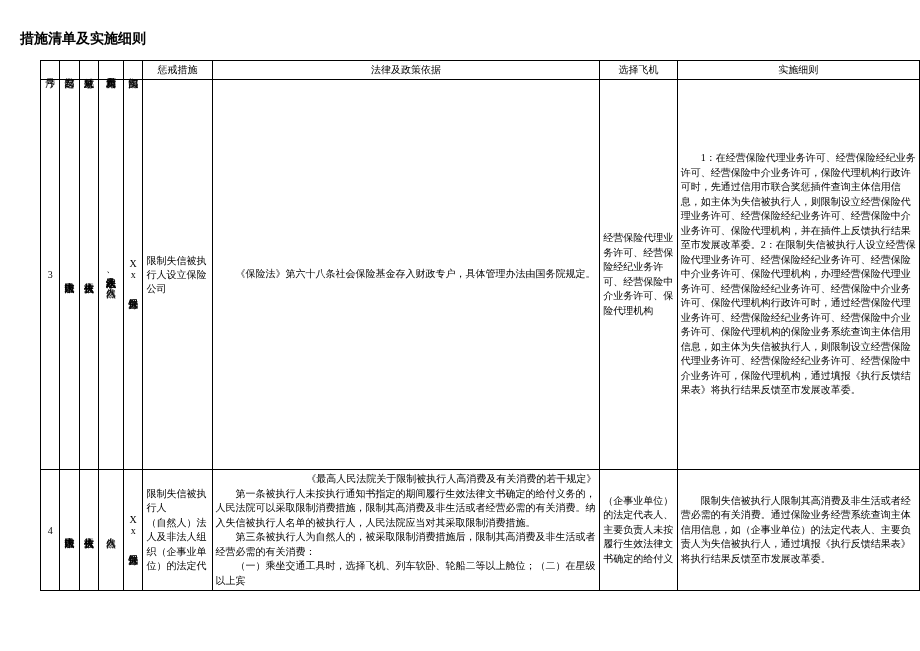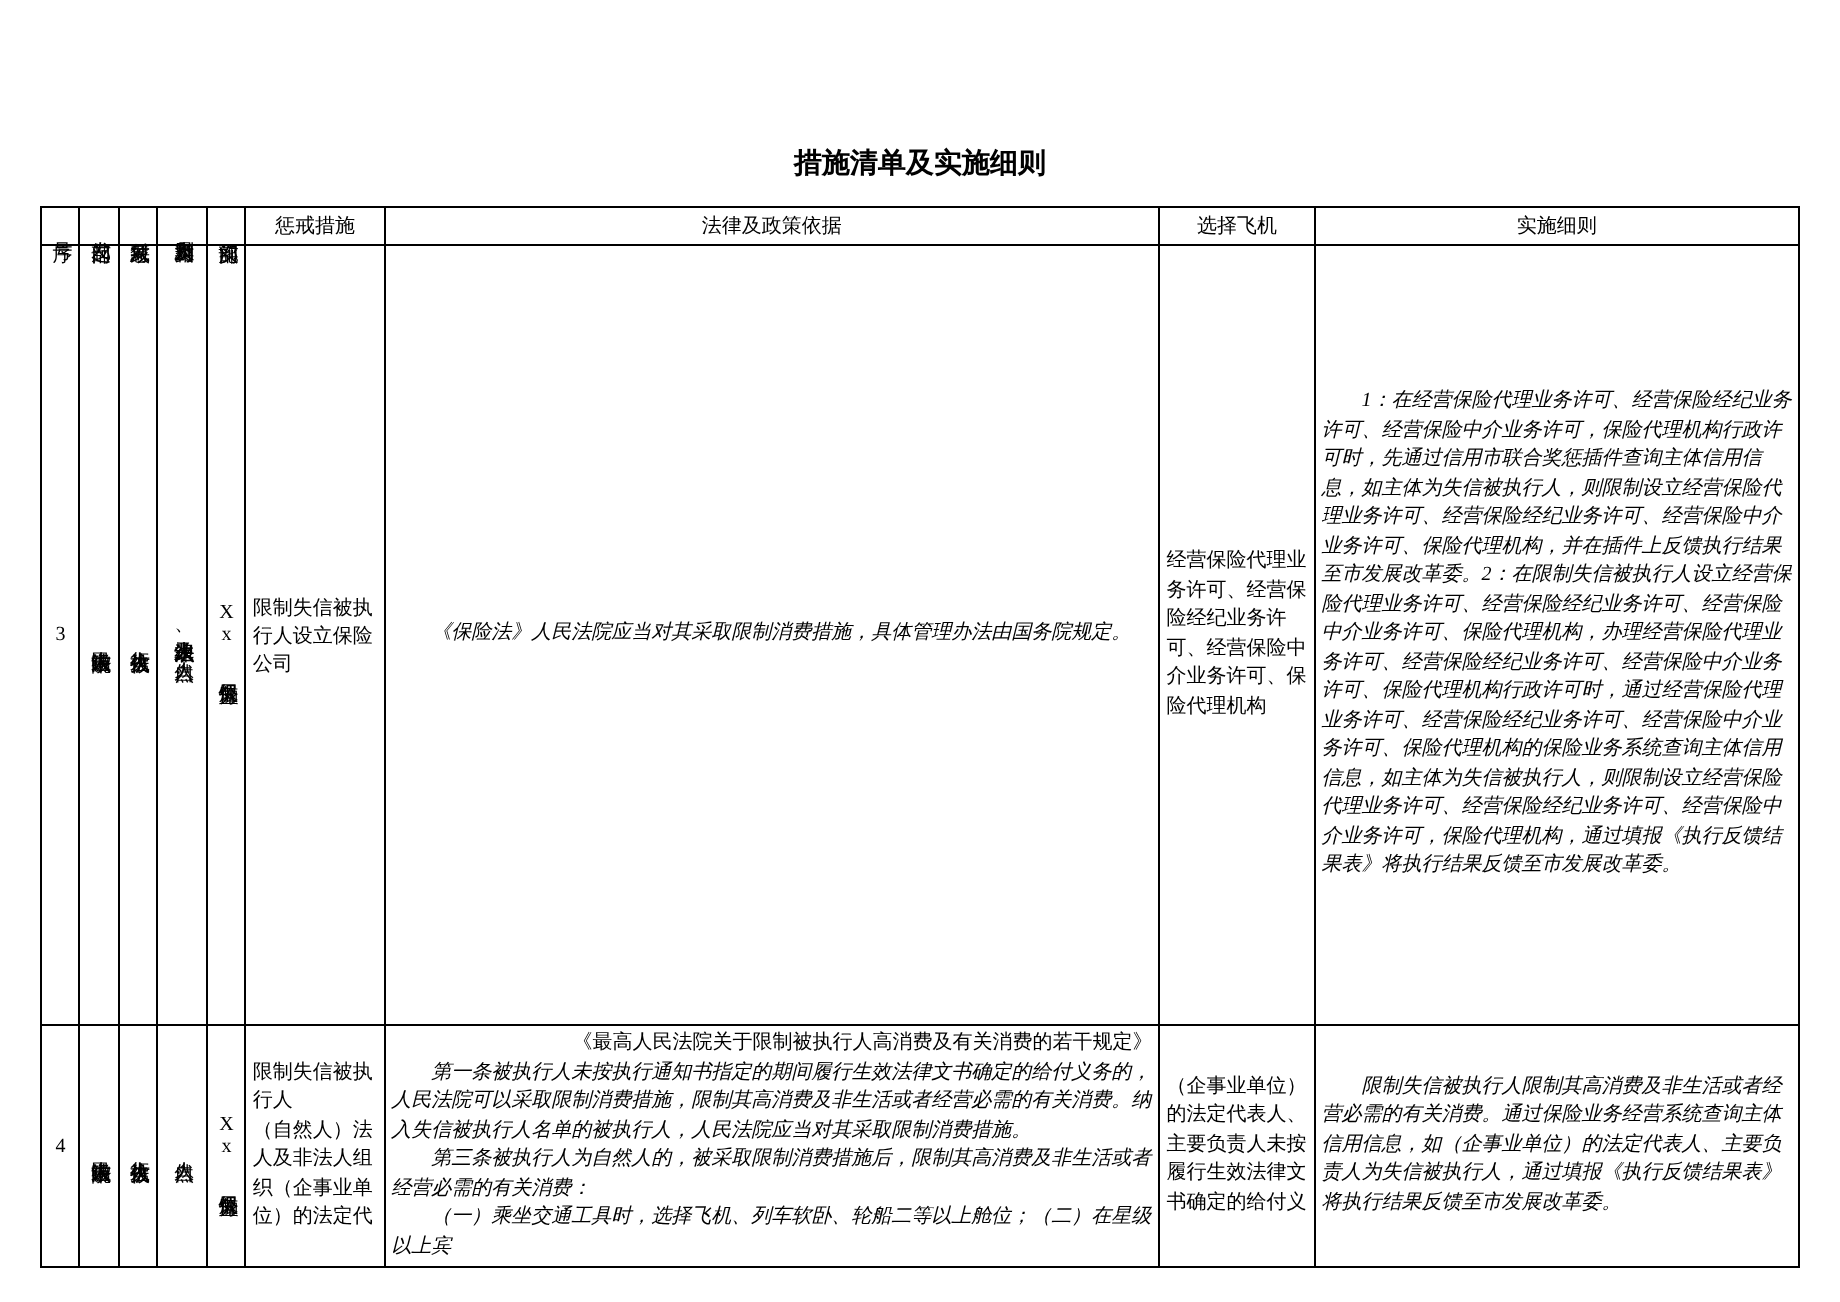--- a/index.html
+++ b/index.html
@@ -4,30 +4,30 @@
   <style>
     * { margin: 0; padding: 0; box-sizing: border-box; }
     body {
       font-family: "SimSun", "宋体", serif;
       font-size: 10px;
       background: #fff;
       padding: 30px 20px;
       width: 920px;
     }
     .title {
-      text-align: center;
+      text-align: left;
       font-size: 14px;
       font-weight: bold;
       margin-bottom: 12px;
-      margin-top: 43px;
     }
     table {
       border-collapse: collapse;
       width: 100%;
       table-layout: fixed;
+      margin-left: 20px;
     }
     th, td {
       border: 1px solid #000;
       padding: 2px 3px;
       vertical-align: middle;
       word-wrap: break-word;
       word-break: break-all;
     }
     th {
       font-weight: normal;
@@ -47,21 +47,21 @@
       text-orientation: upright;
       text-align: center;
       letter-spacing: 0;
       margin: 0 auto;
       display: block;
       line-height: 1.1;
     }
     .row3-height { height: 390px; }
     .row4-height { height: 110px; }
     .td-center { text-align: center; }
-    .indent { text-indent: 2em; font-style: italic; }
+    .indent { text-indent: 2em; }
     .para { line-height: 1.45; }
   </style>
 </head>
 <body>
 
 <div class="title">措施清单及实施细则</div>
 
 <table>
   <thead>
     <tr>
@@ -96,21 +96,21 @@
           <span class="vertical-text">失信被执行人</span>
         </td>
       <td>
           <span class="vertical-text">法人及非法人组织、自然人</span>
         </td>
       <td>
           <span class="vertical-text">Xx 银保监分局</span>
         </td>
       <td>限制失信被执行人设立保险公司</td>
       <td class="para">
-          <span class="indent" style="display:block">《保险法》人民法院应当对其采取限制消费措施，具体管理办法由国务院规定。</span>
+          <span class="indent" style="display:block">《保险法》第六十八条社会保险基金存入财政专户，具体管理办法由国务院规定。</span>
         </td>
       <td class="para">经营保险代理业务许可、经营保险经纪业务许可、经营保险中介业务许可、保险代理机构</td>
       <td class="para">
         <span class="indent" style="display:block">1：在经营保险代理业务许可、经营保险经纪业务许可、经营保险中介业务许可，保险代理机构行政许可时，先通过信用市联合奖惩插件查询主体信用信息，如主体为失信被执行人，则限制设立经营保险代理业务许可、经营保险经纪业务许可、经营保险中介业务许可、保险代理机构，并在插件上反馈执行结果至市发展改革委。2：在限制失信被执行人设立经营保险代理业务许可、经营保险经纪业务许可、经营保险中介业务许可、保险代理机构，办理经营保险代理业务许可、经营保险经纪业务许可、经营保险中介业务许可、保险代理机构行政许可时，通过经营保险代理业务许可、经营保险经纪业务许可、经营保险中介业务许可、保险代理机构的保险业务系统查询主体信用信息，如主体为失信被执行人，则限制设立经营保险代理业务许可、经营保险经纪业务许可、经营保险中介业务许可，保险代理机构，通过填报《执行反馈结果表》将执行结果反馈至市发展改革委。</span>
       </td>
     </tr>
     <tr class="row4-height">
       <td class="td-center">4</td>
       <td>
           <span class="vertical-text">市中级人民法院</span>

